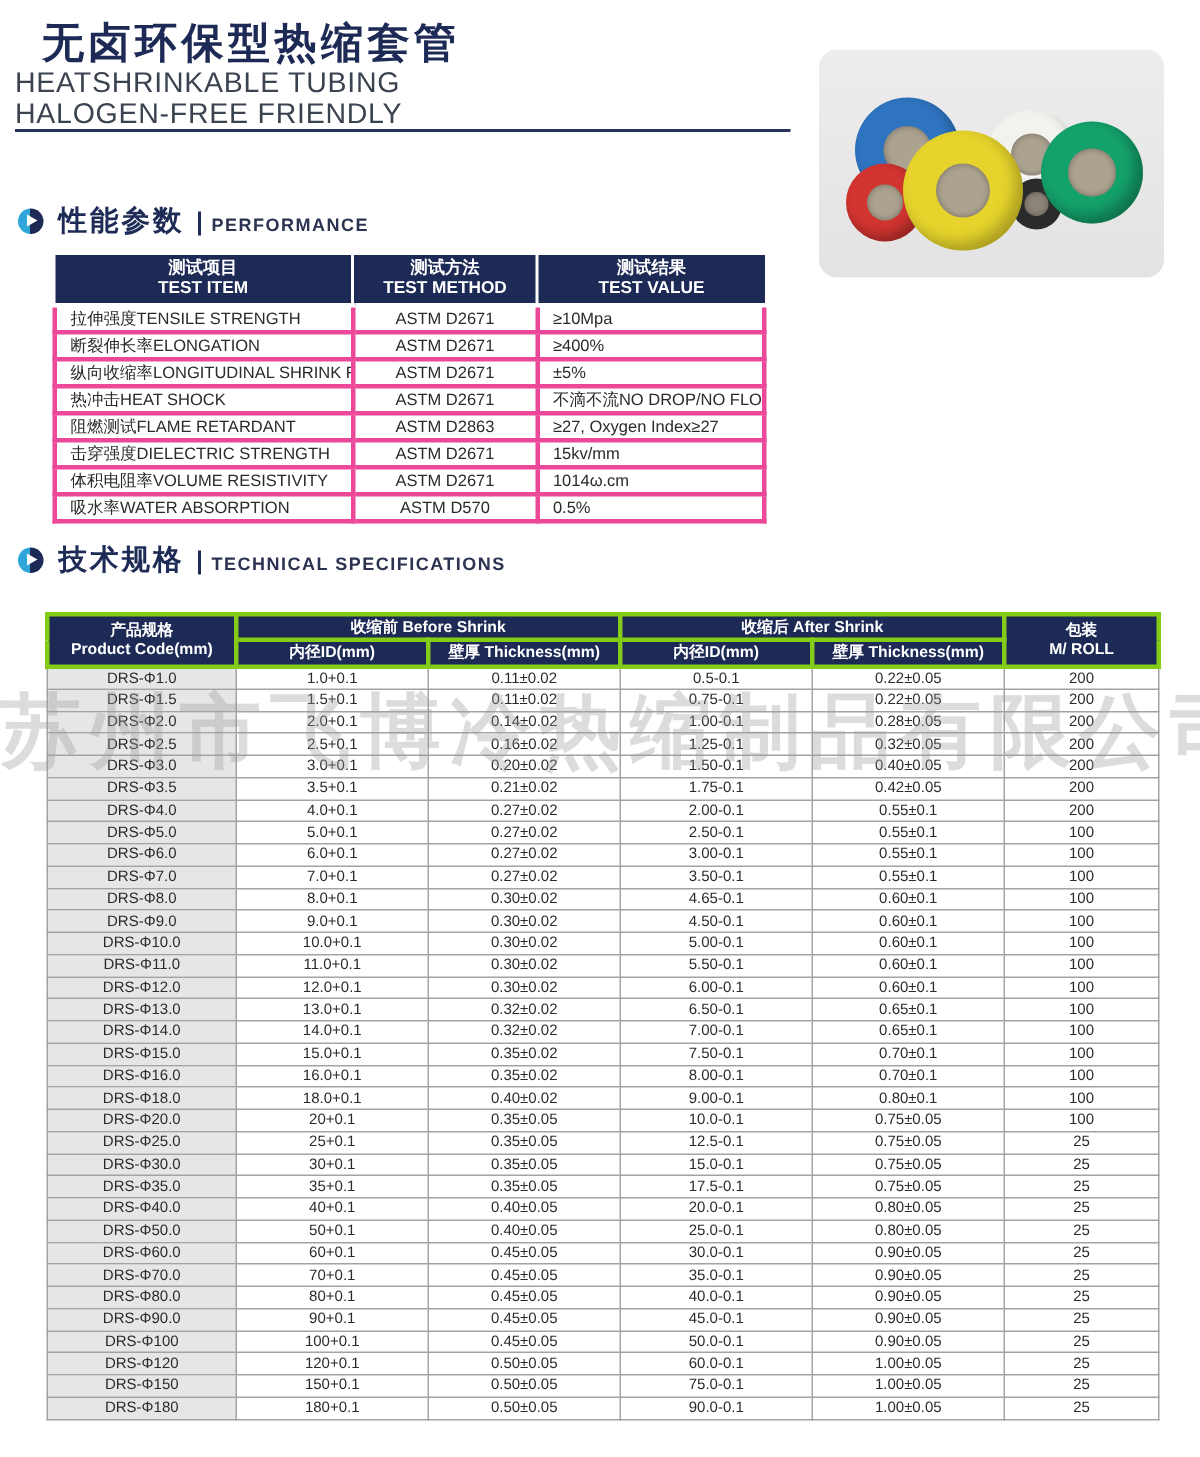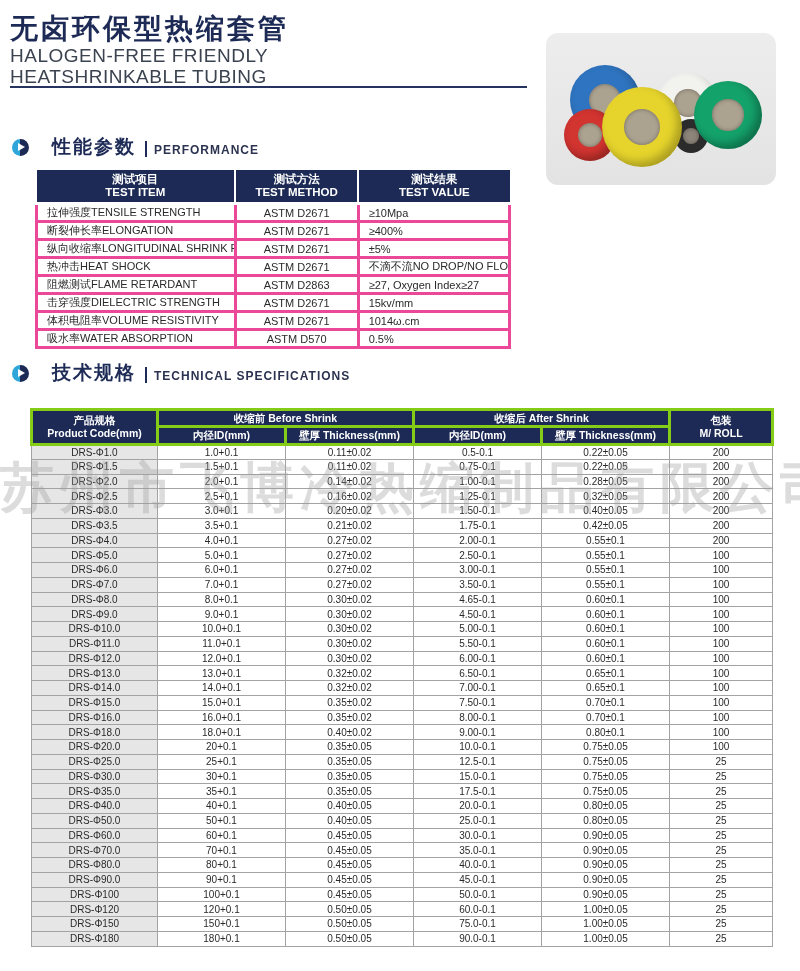--- a/index.html
+++ b/index.html
@@ -1,21 +1,21 @@
 <!DOCTYPE html>
 <html><head>
 <meta charset="utf-8">
 <style>
   * { margin:0; padding:0; box-sizing:border-box; }
   html,body { background:#fff; }
   body { font-family:"Liberation Sans", sans-serif; }
   .page { position:relative; width:800px; height:971px; background:#ffffff; overflow:hidden; }
 
   
-  .title-cn { position:absolute; left:10px; top:10px; font-size:28px; font-weight:bold;
+  .title-cn { position:absolute; left:28px; top:10px; font-size:28px; font-weight:bold;
               color:#1c2a55; letter-spacing:3px; }
   .subtitle { position:absolute; left:10px; top:45px; font-size:19px; line-height:21px;
               color:#3c4350; letter-spacing:0.5px; font-weight:400; }
   .title-rule { position:absolute; left:10px; top:86px; width:517px; height:2px; background:#25335e; }
 
   
   .photo { position:absolute; left:546px; top:33px; width:230px; height:152px;
            background:linear-gradient(180deg,#ededed,#e3e3e3); border-radius:12px; overflow:hidden; }
   .roll { position:absolute; border-radius:50%; }
   .roll::after { content:""; position:absolute; left:27%; top:27%; width:46%; height:46%;
@@ -28,21 +28,21 @@
   .roll-green { left:148px; top:48px; width:68px; height:68px; box-shadow:inset -5px -5px 9px rgba(0,0,0,.3); }
   .roll-yellow{ left:56px; top:54px; width:80px; height:80px; box-shadow:inset -5px -5px 9px rgba(0,0,0,.25); }
 
   
   .section-head { position:absolute; left:12px; display:flex; align-items:center; }
   .sec-icon { width:17px; height:17px; border-radius:50%; position:relative; flex:0 0 auto;
               background:linear-gradient(90deg,#2fa6d9 0 46%,#1c2a55 46% 100%); }
   .sec-icon::after { content:""; position:absolute; left:6px; top:4.5px;
                      border-left:7px solid #ffffff; border-top:4px solid transparent;
                      border-bottom:4px solid transparent; }
-  .sec-cn { font-size:19px; font-weight:bold; color:#1d2b56; letter-spacing:2px; margin-left:23px; }
+  .sec-cn { font-size:19px; font-weight:bold; color:#1d2b56; letter-spacing:2px; margin-left:10px; }
   .sec-sep { width:2px; height:16px; background:#1d2b56; margin:3px 7px 0 9px; }
   .sec-en { font-size:12px; font-weight:bold; color:#2b3350; letter-spacing:1px; margin-top:5px; }
 
   
   table { border-collapse:collapse; table-layout:fixed; }
   .perf-table { position:absolute; left:35px; top:170px; width:476px; }
   .perf-table th { background:#1c2a55; color:#ffffff; font-size:11.5px; font-weight:bold;
                    padding:3px 16px; line-height:13px; border-left:2px solid #fff;
                    border-bottom:3px solid #fff; }
   .perf-table th:first-child { border-left:none; }
@@ -66,22 +66,22 @@
                font-size:54px; font-weight:bold; letter-spacing:6px; white-space:nowrap;
                color:rgba(155,155,155,0.35); pointer-events:none; z-index:5; }
 </style>
 </head>
 <body>
 
 <div class="page">
 
   <div class="title-cn">无卤环保型热缩套管</div>
   <div class="subtitle">
+    <div>HEATSHRINKABLE TUBING</div>
     <div>HALOGEN-FREE FRIENDLY</div>
-    <div>HEATSHRINKABLE TUBING</div>
   </div>
   <div class="title-rule"></div>
 
   <div class="photo">
     <div class="roll roll-blue" style="background: rgb(47, 116, 192);"></div>
     <div class="roll roll-white" style="background: rgb(242, 242, 239);"></div>
     <div class="roll roll-black" style="background: rgb(43, 43, 43);"></div>
     <div class="roll roll-red" style="background: rgb(210, 52, 48);"></div>
     <div class="roll roll-green" style="background: rgb(20, 162, 107);"></div>
     <div class="roll roll-yellow" style="background: rgb(230, 212, 44);"></div>

